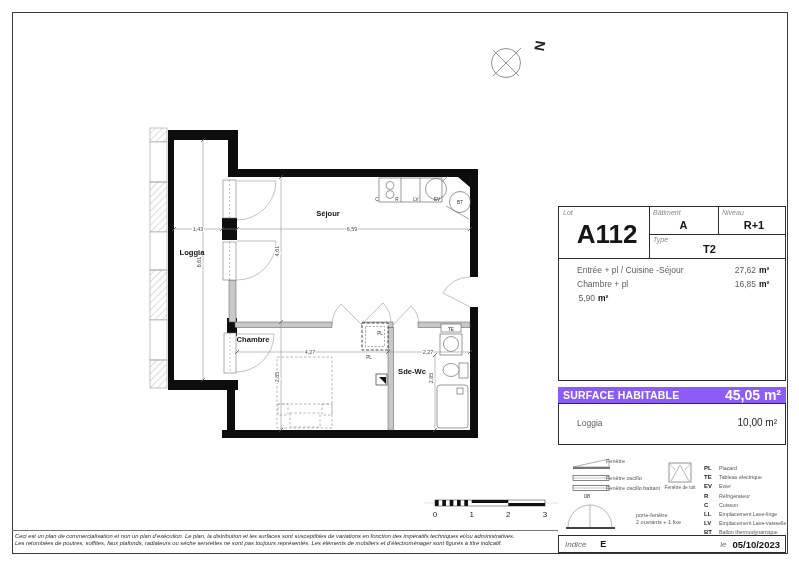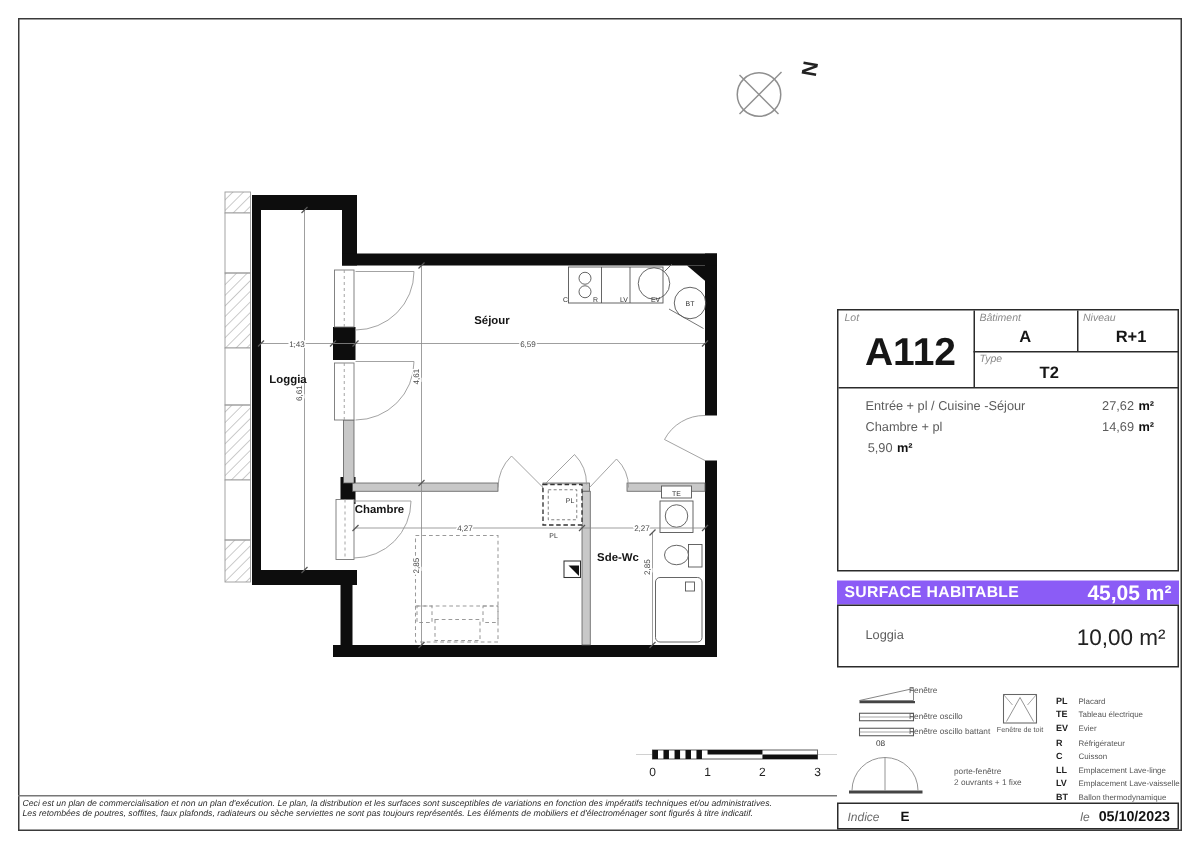--- a/index.html
+++ b/index.html
@@ -23,21 +23,21 @@
   .area-row{position:absolute;left:0;width:220px;height:13px;display:flex;font-size:8.5px;color:#5c5c5c;}
   .area-row .a-label{margin-left:18px;flex:1 1 auto;}
   .area-row .a-value{width:36px;text-align:right;}
   .area-row .a-unit{width:20px;padding-left:3px;color:#111;font-weight:bold;}
   .tb-bar{position:absolute;left:0;top:181px;width:228px;height:16px;background:#8b5cf6;color:#fff;
           display:flex;align-items:center;justify-content:space-between;padding:0 5px;box-sizing:border-box;}
   .tb-bar .bar-label{font-size:10.5px;font-weight:bold;letter-spacing:.2px;}
   .tb-bar .bar-value{font-size:14px;font-weight:bold;}
   .tb-loggia{position:absolute;left:0;top:197px;width:228px;height:42px;border:1px solid #2b2b2b;box-sizing:border-box;}
   .tb-loggia .l-label{position:absolute;left:18px;top:14px;font-size:8.5px;color:#5c5c5c;}
-  .tb-loggia .l-value{position:absolute;right:8px;top:13px;font-size:15px;color:#222;font-weight:500;}
+  .tb-loggia .l-value{position:absolute;right:8px;top:13px;font-size:10px;color:#222;font-weight:500;}
   .tb-legend{position:absolute;left:0;top:244px;width:228px;height:84px;}
   .lg-label{position:absolute;font-size:5.5px;color:#555;white-space:nowrap;}
   .lg-code-row{position:absolute;left:146px;white-space:nowrap;}
   .lg-code{display:inline-block;width:15px;font-size:6px;font-weight:bold;color:#222;}
   .lg-code-row .lg-txt{font-size:5.3px;color:#555;}
   .tb-indice{position:absolute;left:0;top:329px;width:228px;height:18px;border:1px solid #2b2b2b;box-sizing:border-box;
              display:flex;align-items:center;justify-content:flex-end;}
   .tb-indice .i-label{font-style:italic;font-size:8px;color:#6b6b6b;margin-left:6px;}
   .tb-indice .i-value{font-size:9px;font-weight:bold;margin-left:14px;}
   .tb-indice .d-prefix{font-style:italic;font-size:8px;color:#6b6b6b;margin-left:auto;}
@@ -249,30 +249,30 @@
       <div class="lot-value">A112</div>
       <div class="cell-line-v1"></div>
       <div class="cell-line-v2"></div>
       <div class="cell-line-h1"></div>
       <div class="cell-line-h2"></div>
       <span class="tb-lbl" style="left:94px;top:2px">Bâtiment</span>
       <div class="cell-val" style="left:90px;width:69px;top:12px">A</div>
       <span class="tb-lbl" style="left:163px;top:2px">Niveau</span>
       <div class="cell-val" style="left:161px;width:68px;top:12px">R+1</div>
       <span class="tb-lbl" style="left:94px;top:29px">Type</span>
-      <div class="cell-val" style="left:72px;width:137px;top:36px">T2</div>
+      <div class="cell-val" style="left:82px;width:137px;top:36px">T2</div>
 
       <div class="area-row" style="top:58px">
         <span class="a-label">Entrée + pl / Cuisine -Séjour</span>
         <span class="a-value">27,62</span>
         <span class="a-unit">m²</span>
       </div>
       <div class="area-row" style="top:72px">
         <span class="a-label">Chambre + pl</span>
-        <span class="a-value">14,69</span>
+        <span class="a-value">16,85</span>
         <span class="a-unit">m²</span>
       </div>
       <div class="area-row" style="top:86px">
         <span class="a-value">5,90</span>
         <span class="a-unit">m²</span>
       </div>
     </div>
 
     <div class="tb-bar">
       <span class="bar-label">SURFACE HABITABLE</span>

